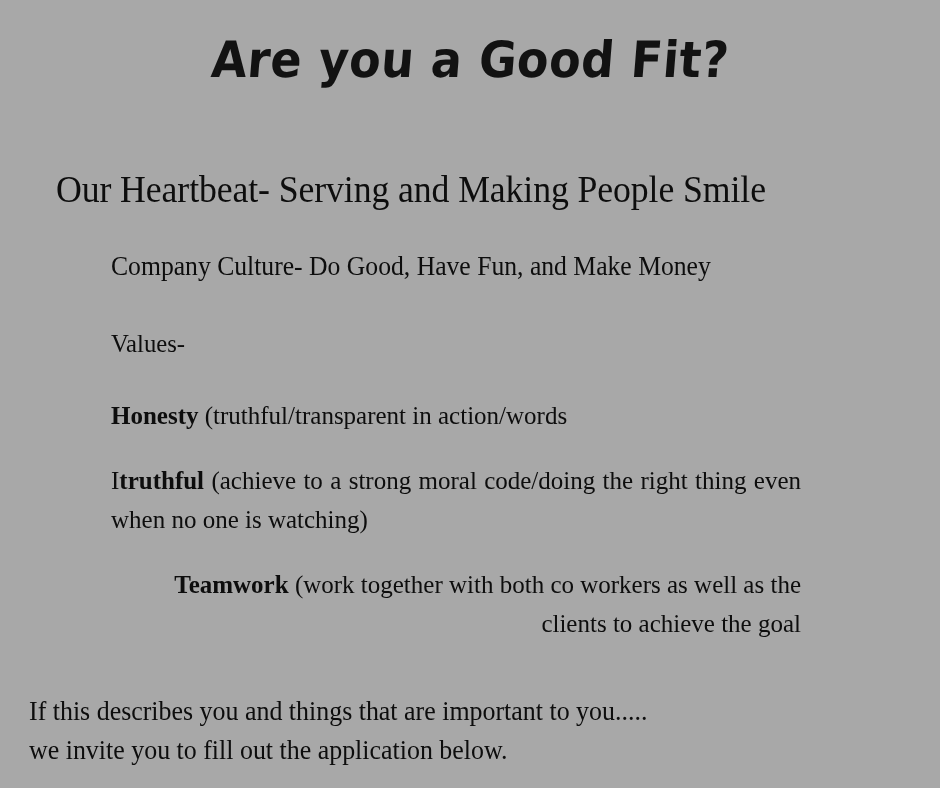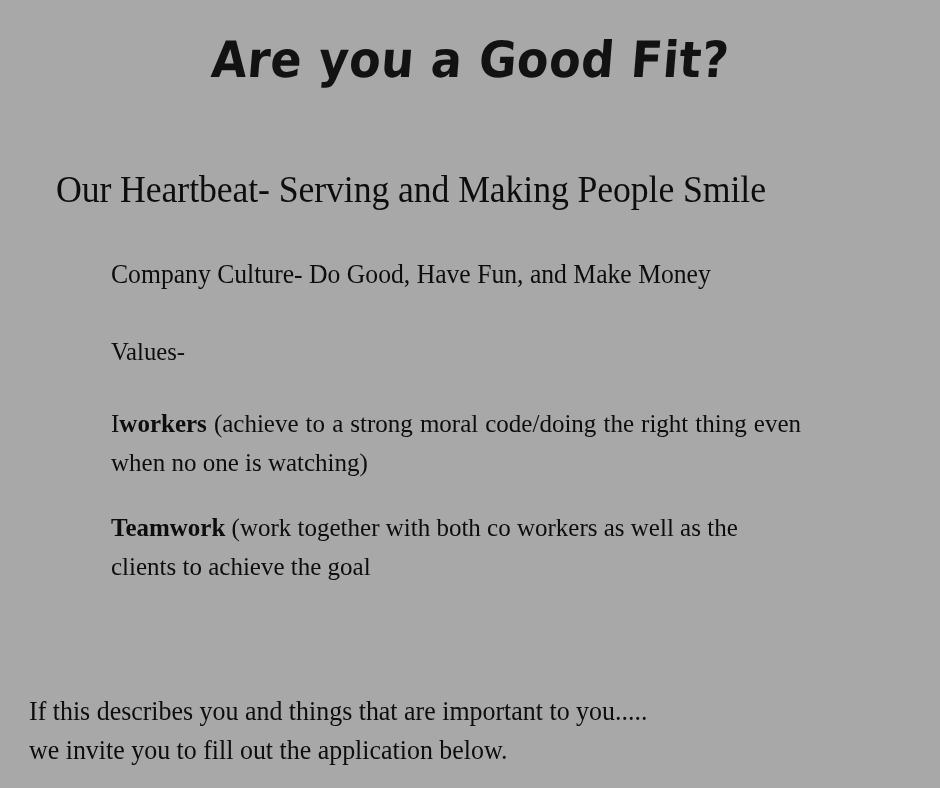--- a/index.html
+++ b/index.html
@@ -54,21 +54,21 @@
     line-height: 1.12;
     letter-spacing: -0.1px;
     transform: scaleX(0.94);
     transform-origin: left top;
     white-space: nowrap;
   }
 
   
   .body-block {
     position: absolute;
-    top: 258px;
+    top: 250px;
     left: 111px;
     width: 700px;
   }
 
   .culture {
     font-size: 27px;
     line-height: 1.2;
     transform: scaleX(0.95);
     transform-origin: left top;
     white-space: nowrap;
@@ -82,21 +82,21 @@
     transform: scaleX(0.95);
     transform-origin: left top;
   }
 
   .value-item {
     font-size: 25px;
     line-height: 1.56;
     margin: 0 0 26px 0;
     max-width: 690px;
   }
-  .value-item:last-child { margin-bottom: 12px; }
+  .value-item:last-child { margin-bottom: 12px; text-align: right; }
 
   .value-item.justified {
     text-align: justify;
     text-justify: inter-word;
   }
 
   .value-name {
     font-weight: bold;
   }
   .value-name .lead-char {
@@ -128,23 +128,27 @@
   </div>
 
   <div class="heading">Our Heartbeat- Serving and Making People Smile</div>
 
   <div class="body-block">
 
     <p class="culture">Company Culture- Do Good, Have Fun, and Make Money</p>
 
     <p class="values-label">Values-</p>
 
+    <p class="value-item">
+      <span class="value-name"><span class="lead-char"></span><span>Honesty</span></span>
+      <span class="value-desc">(truthful/transparent in action/words</span>
+    </p>
 
     <p class="value-item justified">
-      <span class="value-name"><span class="lead-char">I</span><span>workers</span></span>
+      <span class="value-name"><span class="lead-char">I</span><span>truthful</span></span>
       <span class="value-desc">(achieve to a strong moral code/doing the right thing even when no one is watching)</span>
     </p>
 
     <p class="value-item">
       <span class="value-name"><span class="lead-char"></span><span>Teamwork</span></span>
       <span class="value-desc">(work together with both co workers as well as the clients to achieve the goal</span>
     </p>
 
   </div>
 

